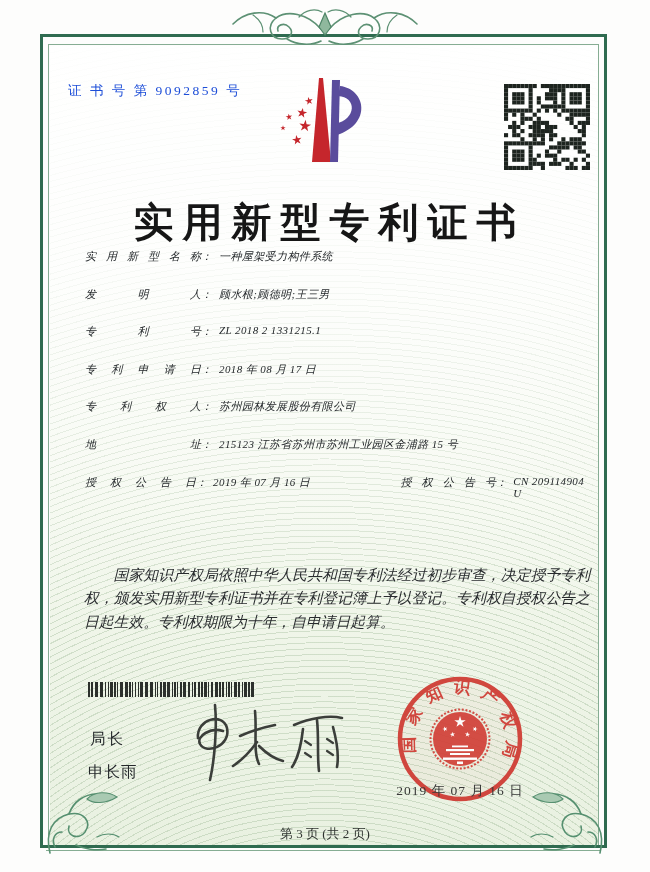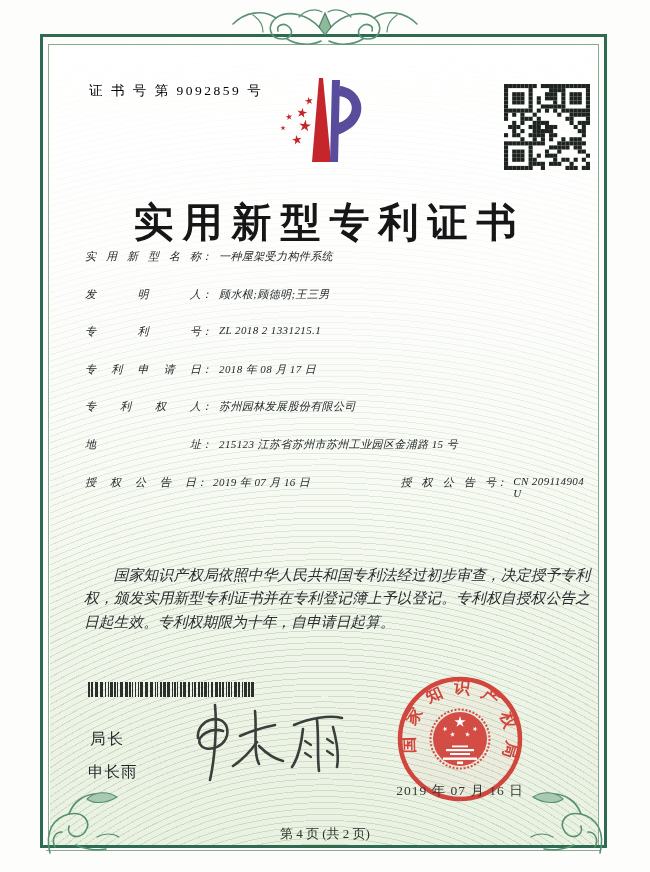--- a/index.html
+++ b/index.html
@@ -20,21 +20,21 @@
   .b-left-o{left:40px;top:34px;width:3px;height:814px;}
   .b-left-i{left:48px;top:44px;width:1px;height:801px;background:#86ad93;}
   .b-right-o{left:604px;top:34px;width:3px;height:814px;}
   .b-right-i{left:598px;top:44px;width:1px;height:801px;background:#86ad93;}
   .b-top-o{left:40px;top:34px;width:567px;height:3px;}
   .b-top-i{left:48px;top:44px;width:551px;height:1px;background:#86ad93;}
   .b-bot-o{left:40px;top:845px;width:567px;height:3px;}
   .b-bot-i{left:46px;top:850px;width:555px;height:1px;background:#86ad93;}
 
   .abs{position:absolute;}
-  .cert-number{left:89px;top:82px;font-size:13.5px;letter-spacing:2.5px;color:#000000;}
+  .cert-number{left:68px;top:82px;font-size:13.5px;letter-spacing:2.5px;color:#1d4ed8;}
   .logo{left:272px;top:76px;width:106px;height:90px;}
   .qr{left:504px;top:84px;width:86px;height:86px;}
   .title{left:0;top:180px;width:650px;text-align:center;font-size:40px;font-weight:600;
          letter-spacing:9px;color:#161616;text-indent:9px;margin-top:15px;}
 
   .fields{left:85px;top:249px;width:507px;}
   .frow{display:flex;height:37.6px;font-size:11px;font-style:italic;}
   .flabel{width:116px;text-align:justify;text-align-last:justify;font-weight:500;}
   .fcolon{width:18px;}
   .fvalue{letter-spacing:.4px;}
@@ -506,15 +506,15 @@
         <rect x="68" y="79.5" width="16" height="1.8"></rect>
         <rect x="62" y="83" width="28" height="2.2"></rect>
         <rect x="66" y="87" width="20" height="2"></rect>
         <rect x="59" y="91.5" width="34" height="2.4"></rect>
         <rect x="73" y="95.5" width="6" height="2.6"></rect>
       </g>
     </g>
     <text x="76" y="129" text-anchor="middle" font-size="13.5" letter-spacing="1" fill="#2b2b2b" font-family="Liberation Serif, serif">2019 年 07 月 16 日</text>
   </svg>
 
-  <div class="abs footer">第 4 页 (共 2 页)</div>
+  <div class="abs footer">第 3 页 (共 2 页)</div>
 
 </div>
 
 </body></html>

